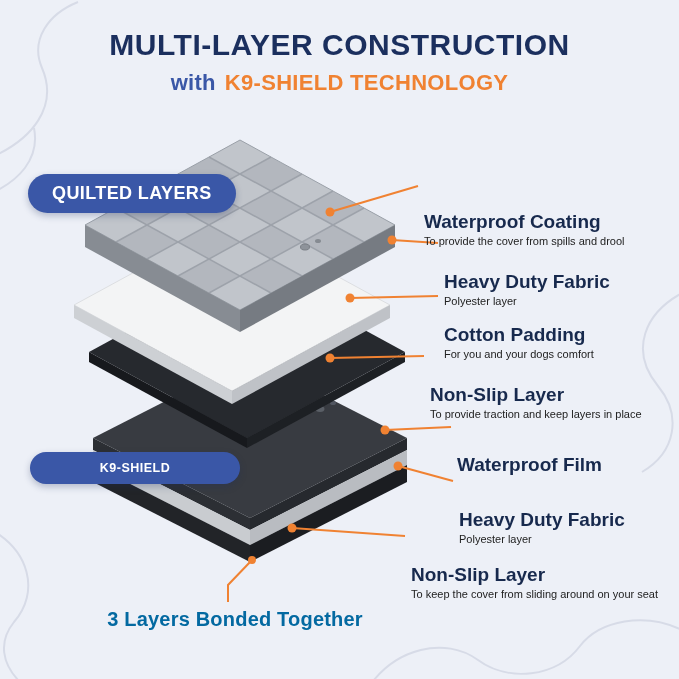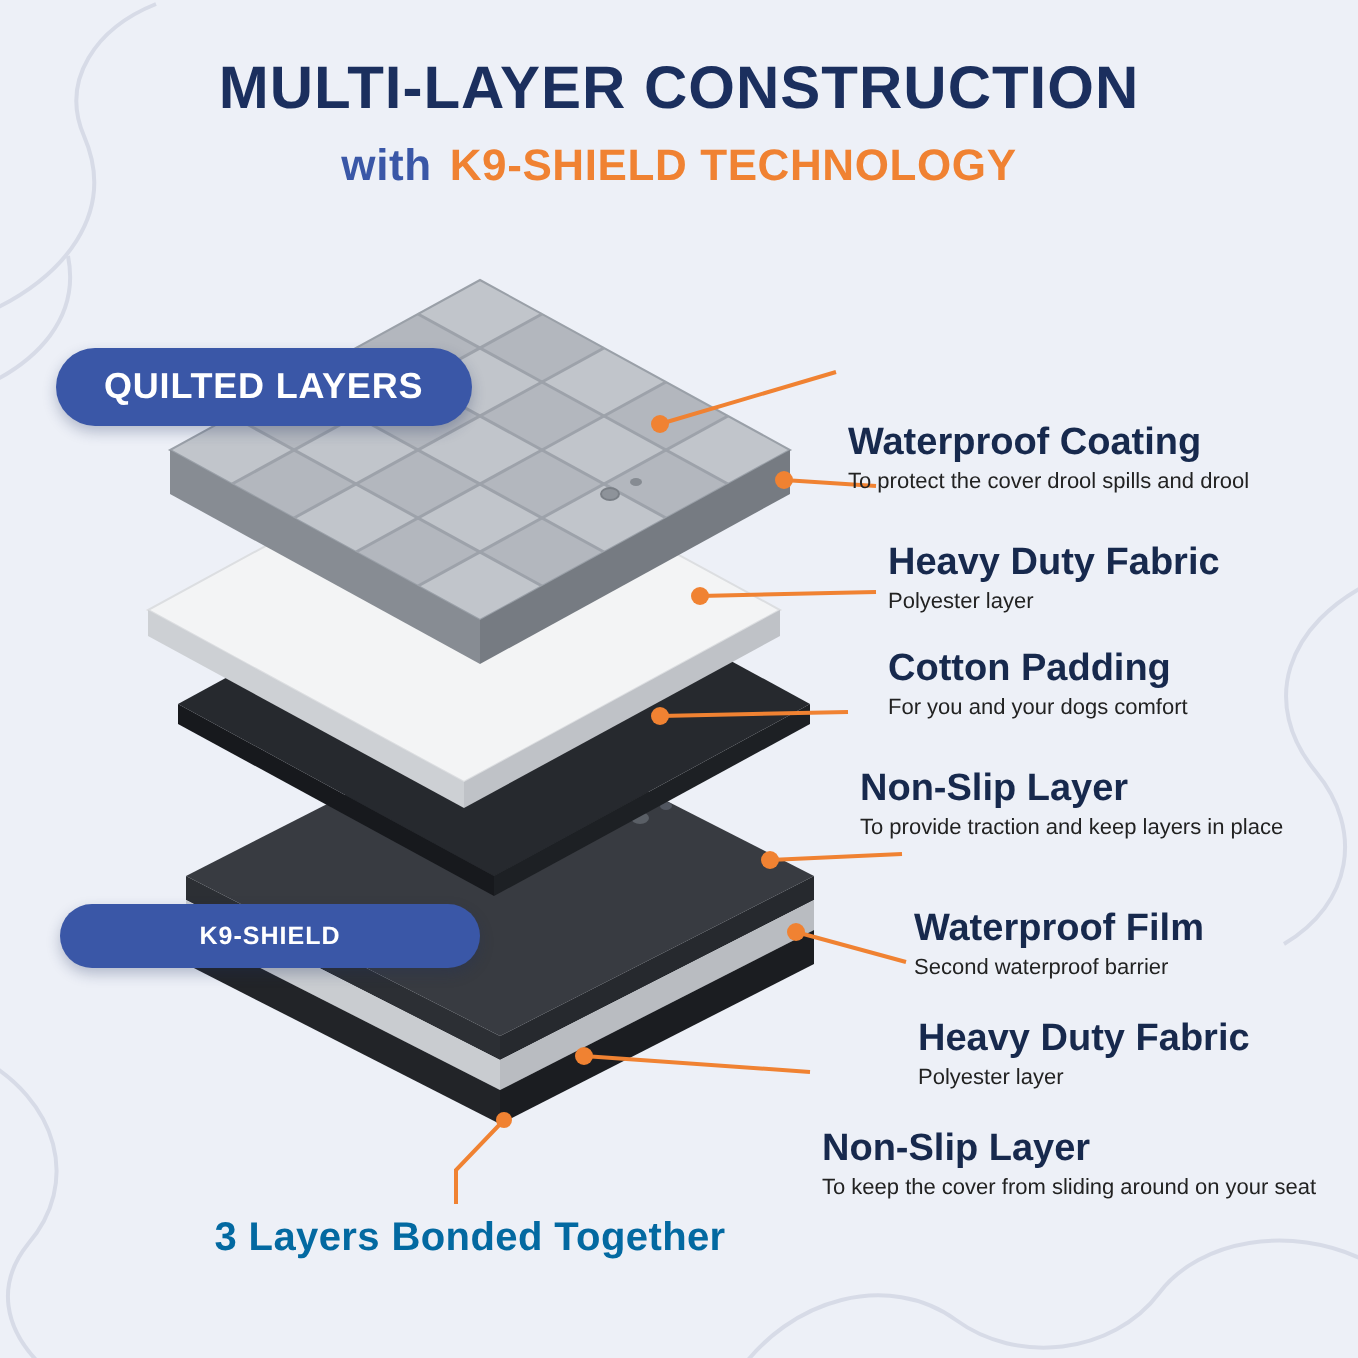--- a/index.html
+++ b/index.html
@@ -131,37 +131,36 @@
   </div>
 
   <div class="badge badge-quilted">QUILTED LAYERS</div>
 
   <div class="badge badge-k9">
     <div class="line1">K9-SHIELD</div>
   </div>
 
   <div class="callout" style="left:424px; top:171px">
     <h3>Waterproof Coating</h3>
-    <p>To protect the cover drool spills and drool</p>
+    <p>To provide the cover from spills and drool</p>
   </div>
   <div class="callout" style="left:444px; top:231px">
     <h3>Heavy Duty Fabric</h3>
     <p>Polyester layer</p>
   </div>
   <div class="callout" style="left:444px; top:284px">
     <h3>Cotton Padding</h3>
     <p>For you and your dogs comfort</p>
   </div>
   <div class="callout" style="left:430px; top:344px">
     <h3>Non-Slip Layer</h3>
     <p>To provide traction and keep layers in place</p>
   </div>
   <div class="callout" style="left:457px; top:414px">
     <h3>Waterproof Film</h3>
-    <p>Second waterproof barrier</p>
   </div>
   <div class="callout" style="left:459px; top:469px">
     <h3>Heavy Duty Fabric</h3>
     <p>Polyester layer</p>
   </div>
   <div class="callout" style="left:411px; top:524px">
     <h3>Non-Slip Layer</h3>
     <p>To keep the cover from sliding around on your seat</p>
   </div>
 

